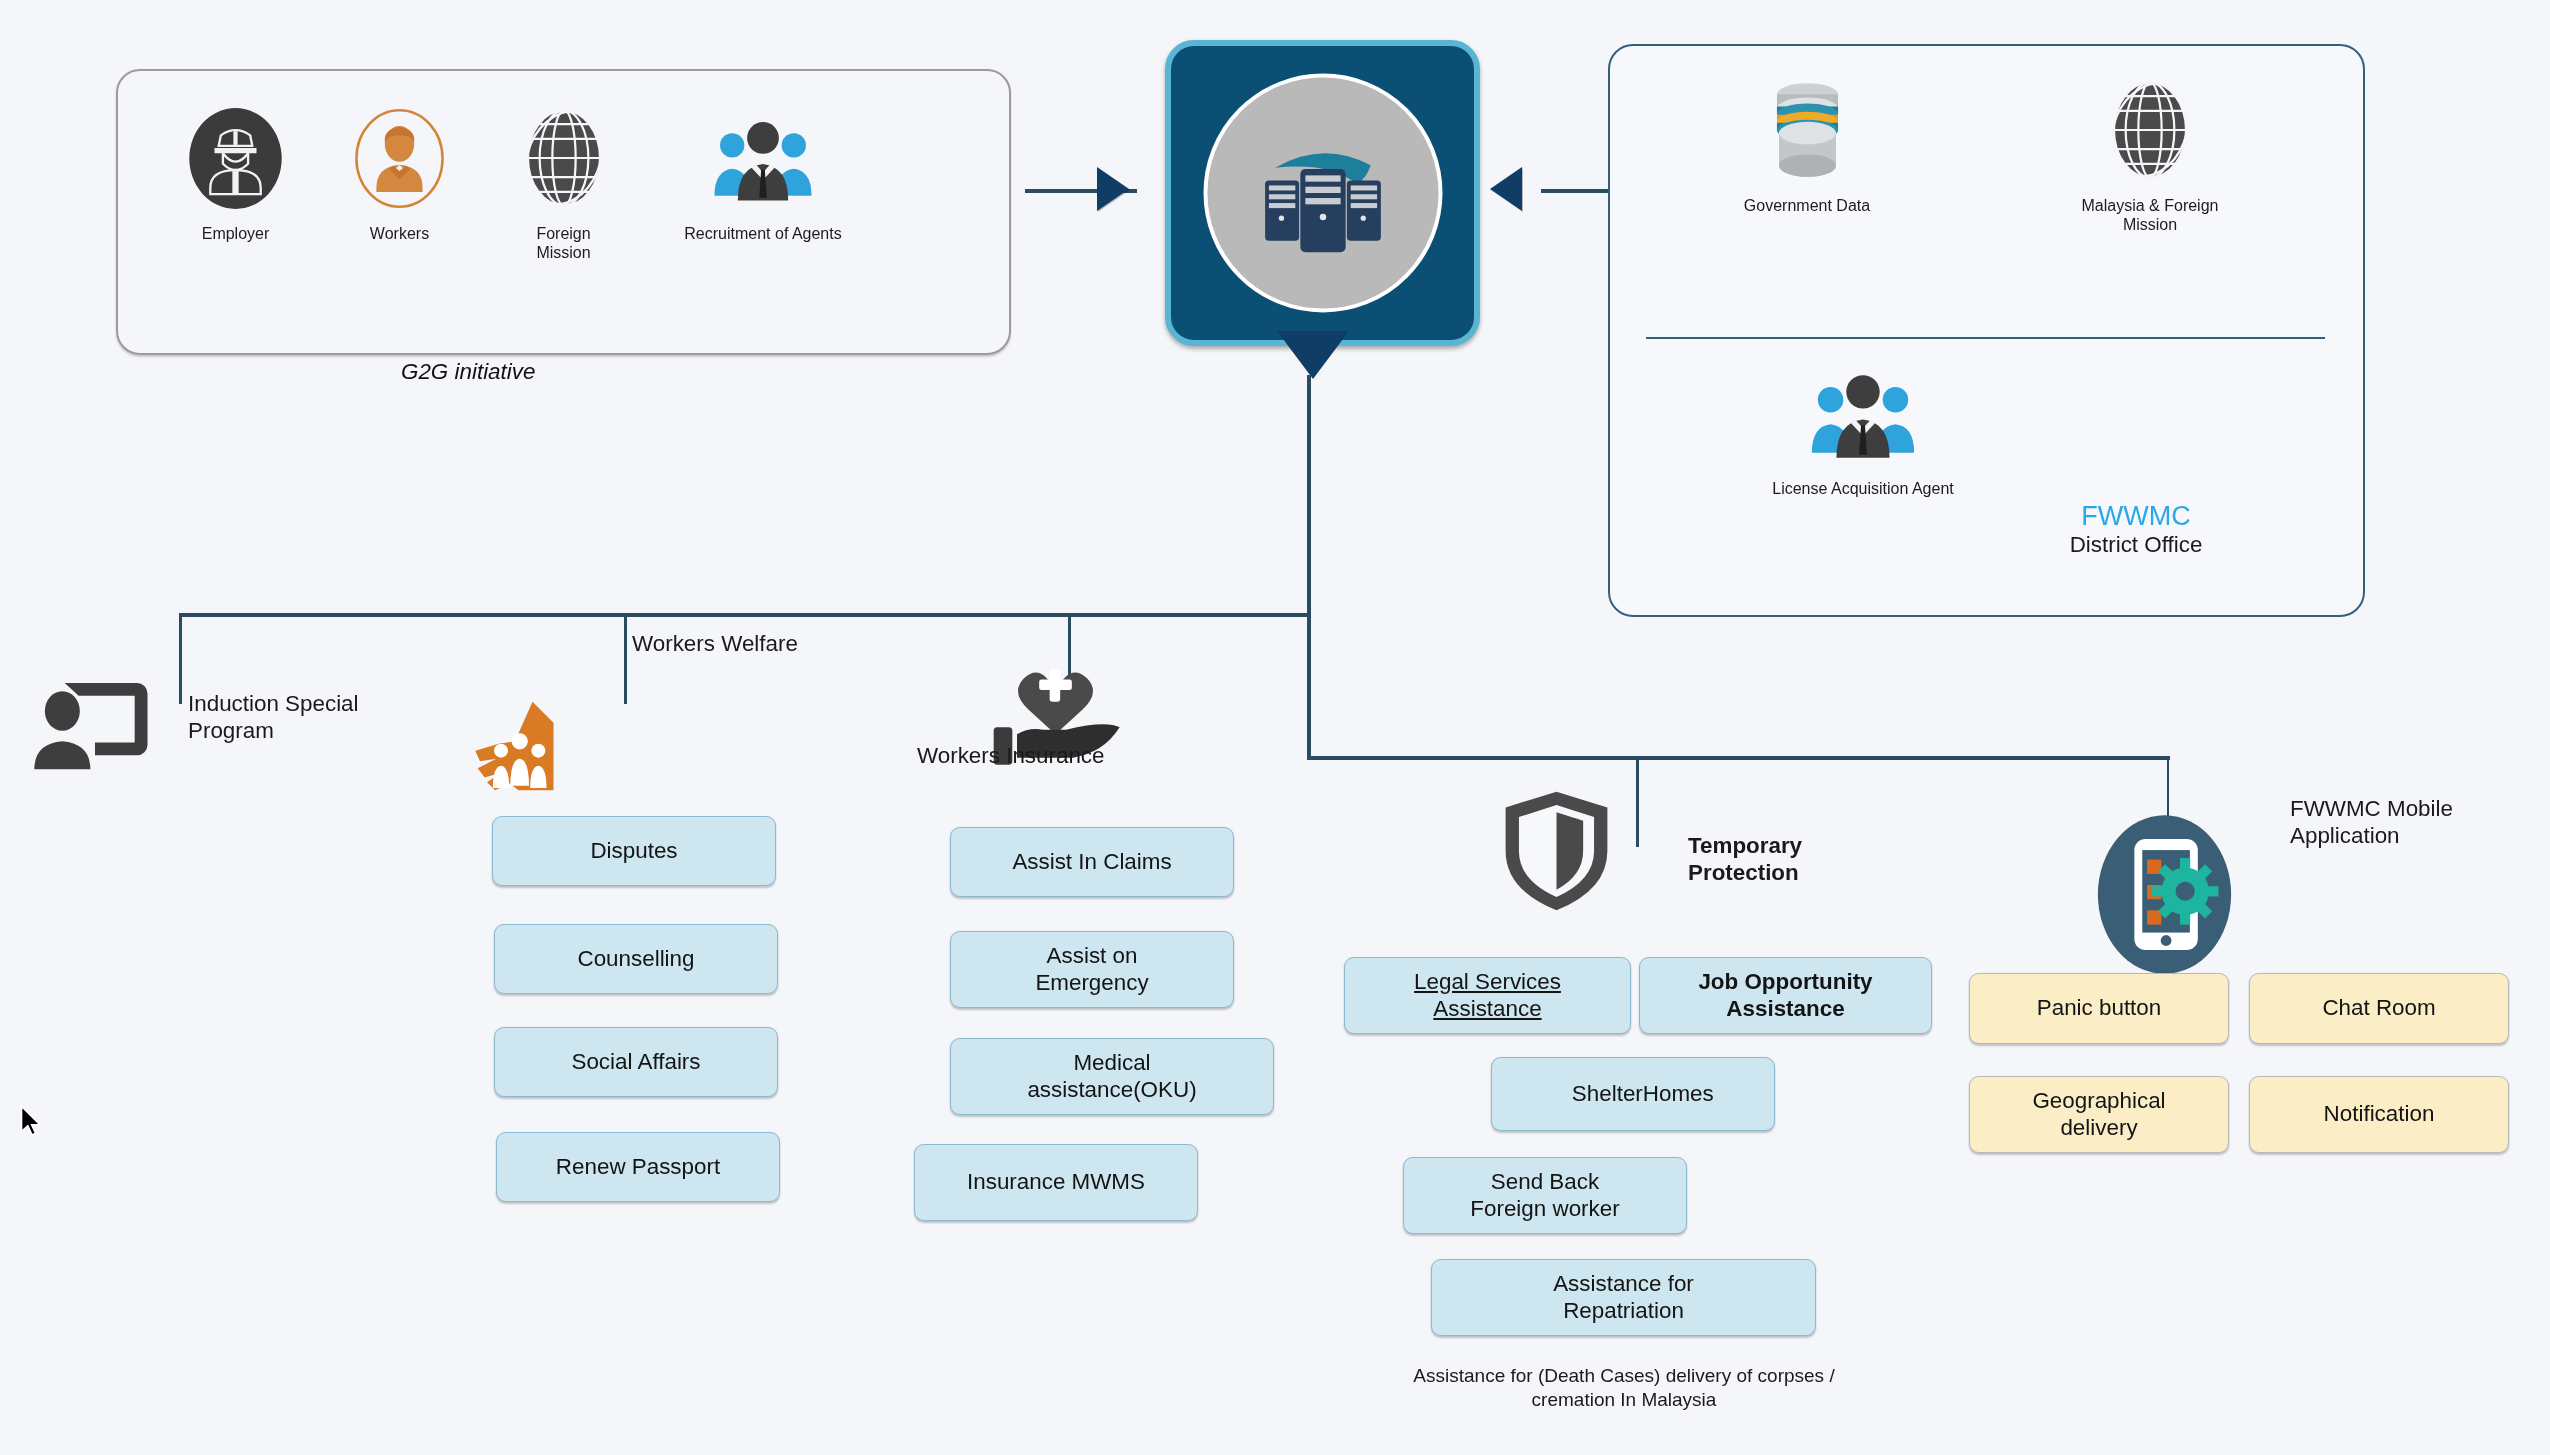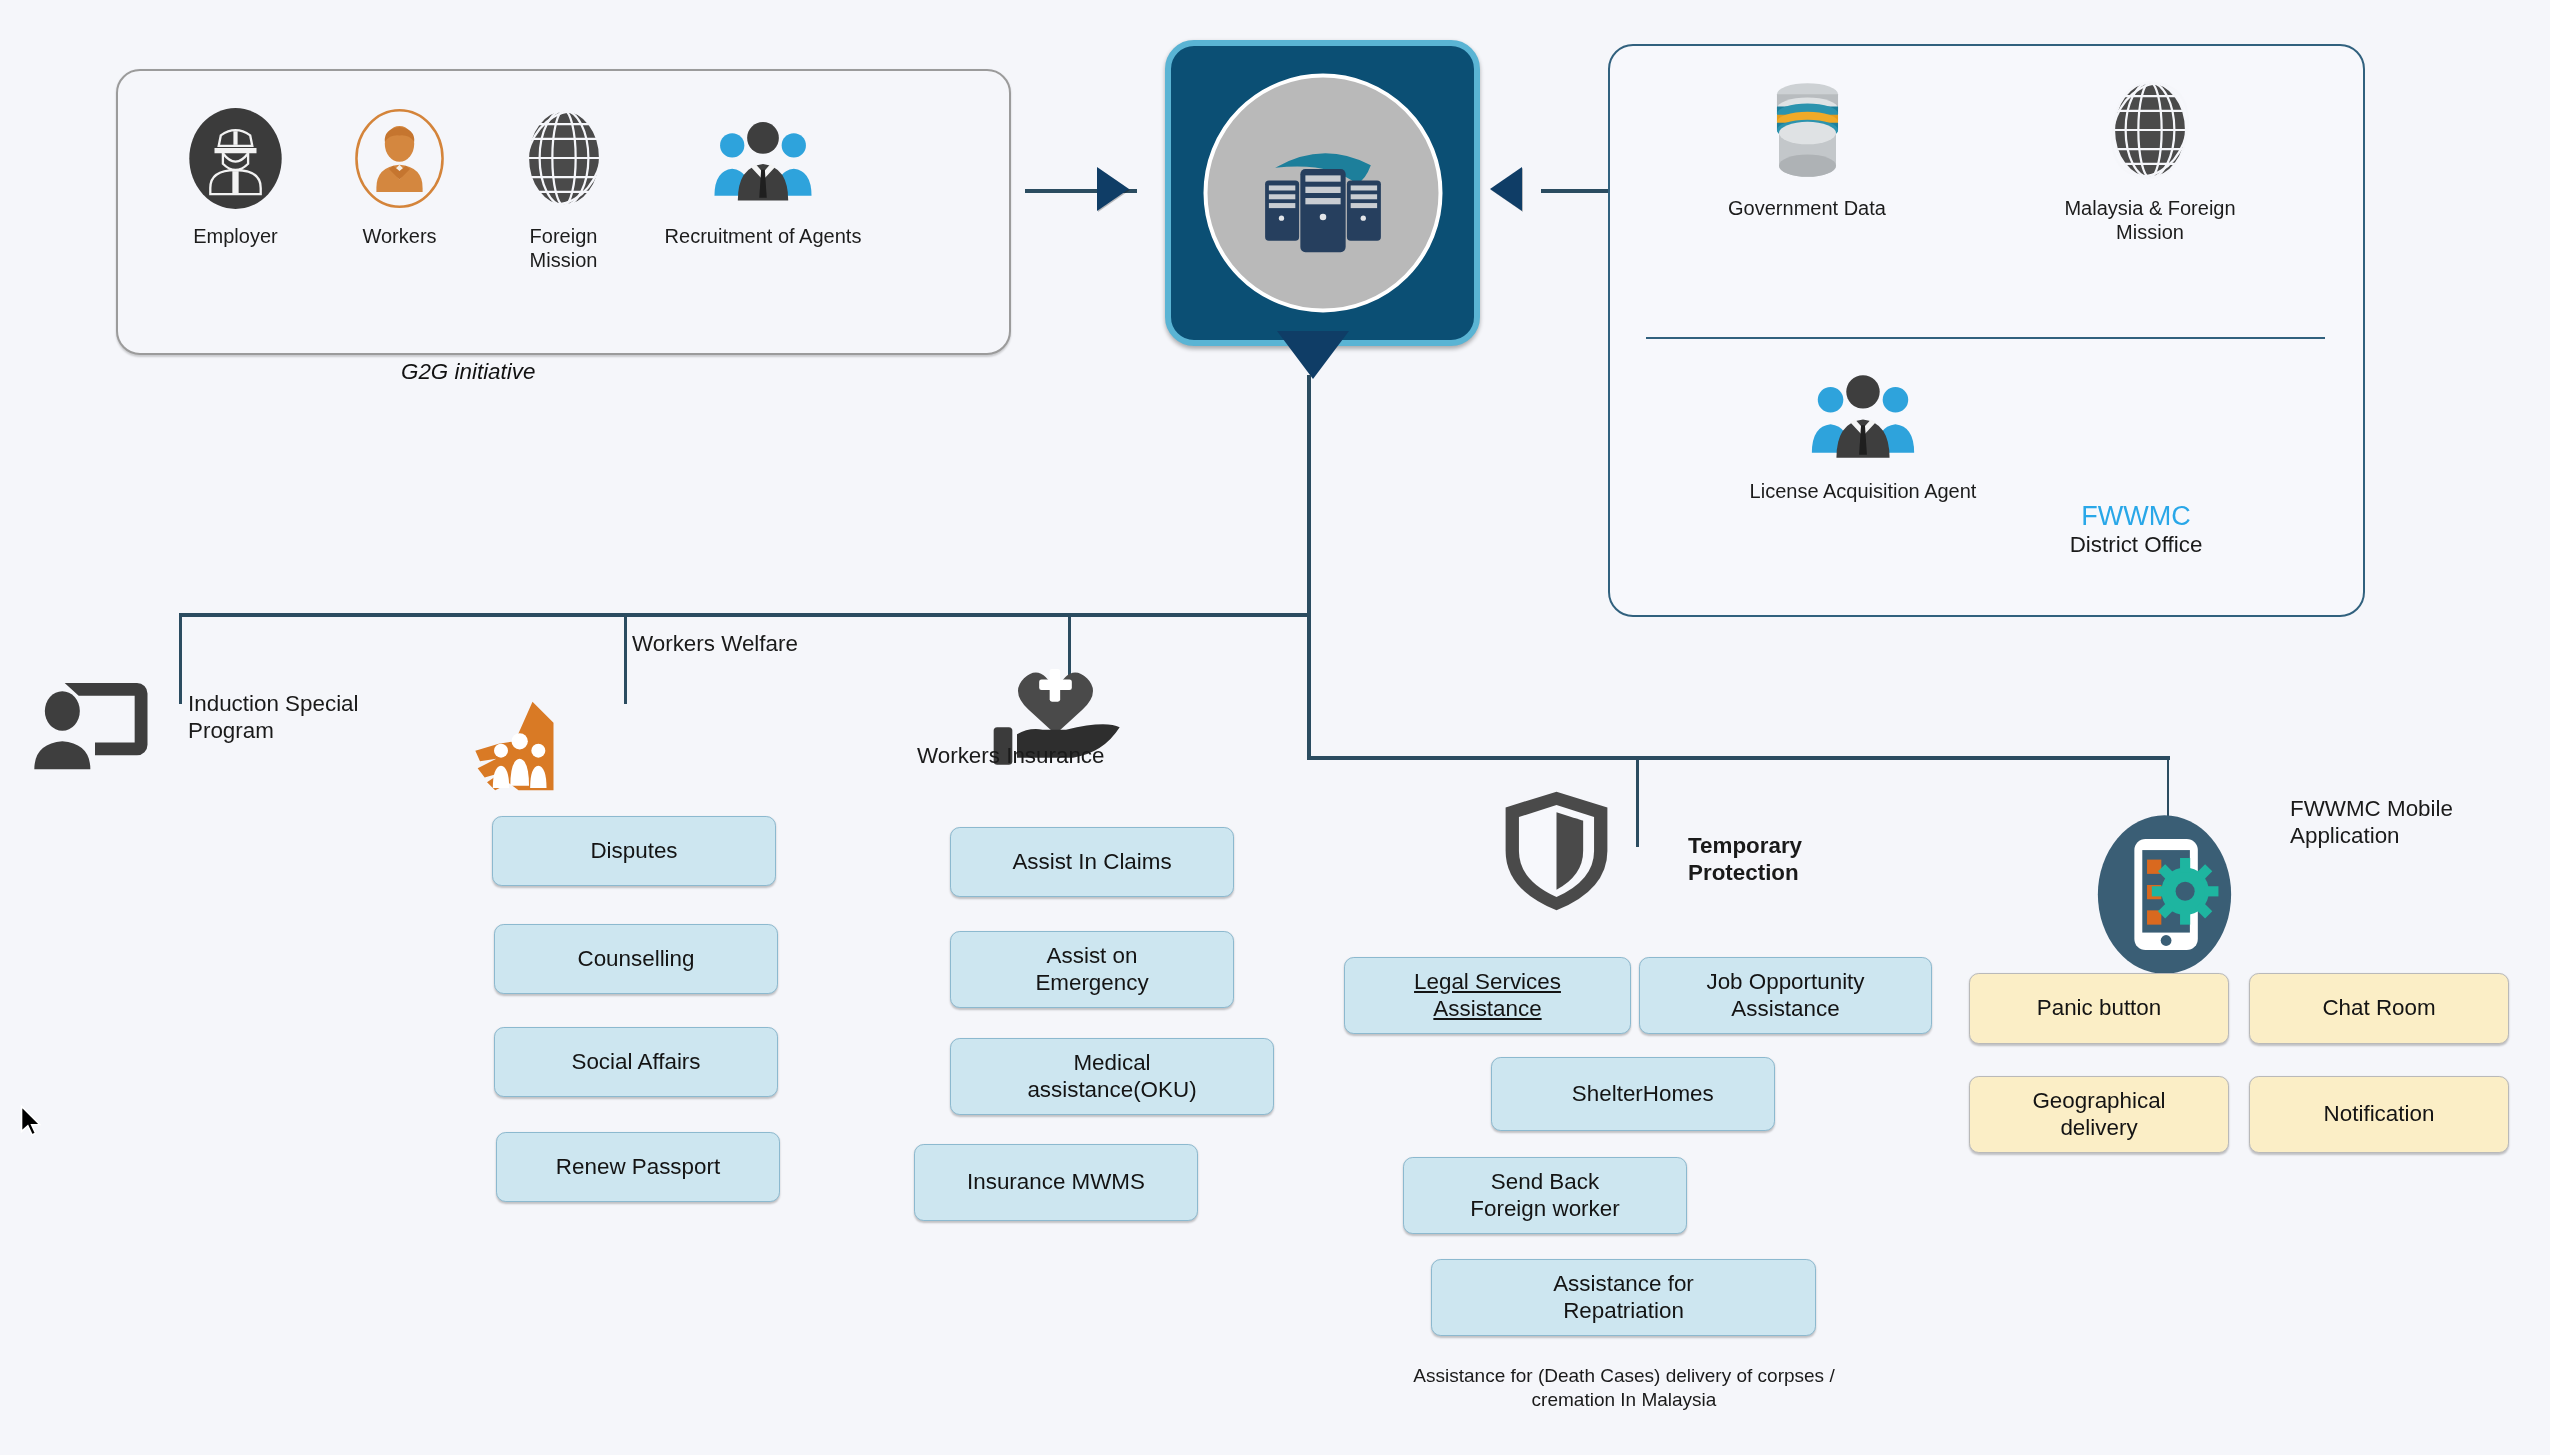--- a/index.html
+++ b/index.html
@@ -23,21 +23,21 @@
     left:1608px;top:44px;width:753px;height:569px;
     border:2.1px solid #31617e;border-radius:25px;background:#f7f8fc;
   }
   .panel-right .divider{
     position:absolute;left:36px;top:291px;width:679px;height:2.1px;background:#31617e;
   }
 
   
   .actor{position:absolute;width:161px;text-align:center;}
   .actor .ico{height:112px;display:flex;align-items:center;justify-content:center;}
-  .actor .nm{margin-top:9.8px;font-size:20px;line-height:1.2;white-space:pre-line;}
+  .actor .nm{margin-top:9.8px;font-size:16px;line-height:1.2;white-space:pre-line;}
 
   
   .hub{
     left:1165px;top:40px;width:303px;height:294px;
     background:#0b4f74;border:6.3px solid #5ab4d4;border-radius:29px;
     box-shadow:0 2.8px 4.2px rgba(0,0,0,.3);
   }
   .hub .disc{
     position:absolute;left:50%;top:50%;transform:translate(-50%,-50%);
     width:231px;height:231px;border-radius:50%;
@@ -318,21 +318,21 @@
     <path d="M50 3 L92 16 v36 q0 32 -42 49 Q8 84 8 52 V16z" fill="#4a4a4a"></path>
     <path d="M50 14 L81 24 v28 q0 24 -31 38 Q19 76 19 52 V24z" fill="#f7f8fc"></path>
     <path d="M50 20 q22 7 22 7 v25 q0 20 -22 32z" fill="#4a4a4a"></path>
   </svg>
 </div>
 <div class="branch-title" style="left:1688px;top:832px;font-weight:bold;">Temporary
 Protection</div>
 
 <div class="chip blue" style="left:1344px;top:957px;width:287px;height:77px;text-decoration:underline;">Legal Services
 Assistance</div>
-<div class="chip blue" style="left:1639px;top:957px;width:293px;height:77px;">Job Opportunity
+<div class="chip blue" style="left:1639px;top:957px;width:293px;height:77px;font-weight:bold;">Job Opportunity
 Assistance</div>
 <div class="chip blue" style="left:1491px;top:1057px;width:284px;height:74px;padding-left:28px;">ShelterHomes</div>
 <div class="chip blue" style="left:1403px;top:1157px;width:284px;height:77px;">Send Back
 Foreign worker</div>
 <div class="chip blue" style="left:1431px;top:1259px;width:385px;height:77px;">Assistance for
 Repatriation</div>
 <div class="caption" style="left:1358px;top:1364px;width:532px;">Assistance for (Death Cases) delivery of corpses /
 cremation In Malaysia</div>
 
 <div class="abs" style="left:2077px;top:812px;">

